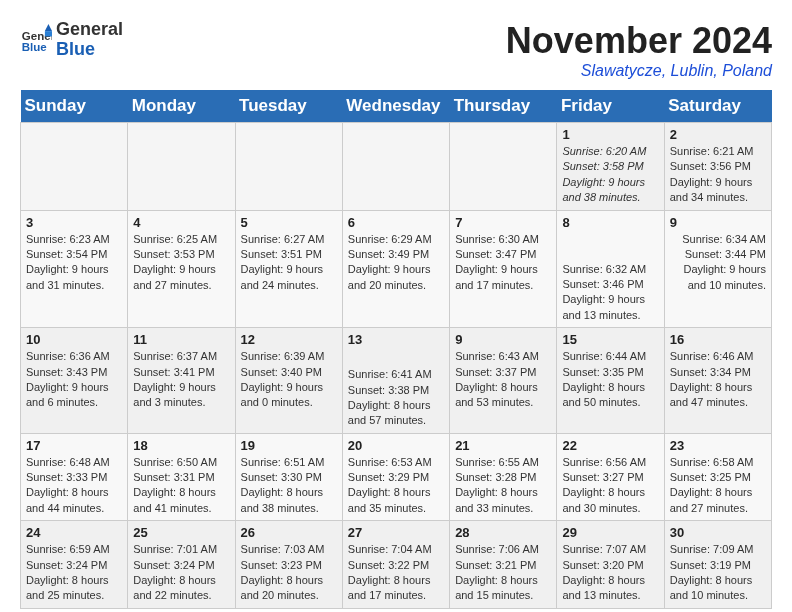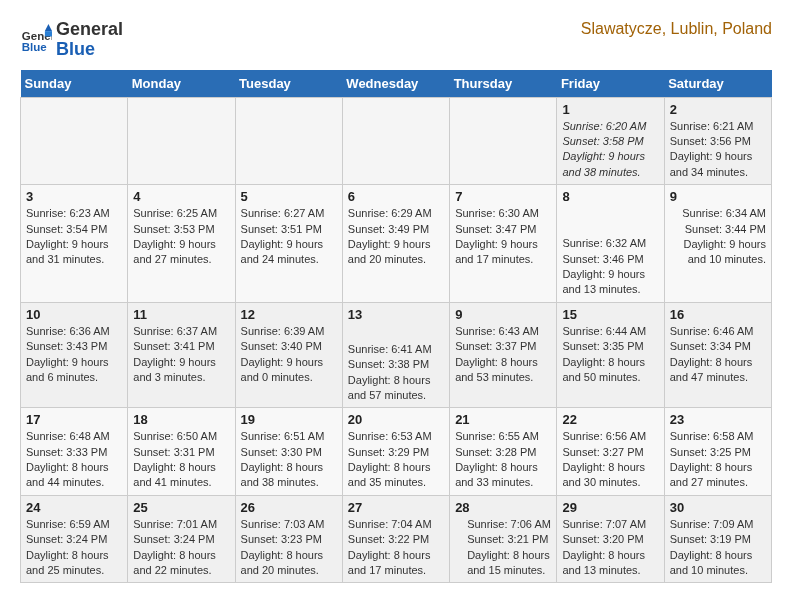--- a/index.html
+++ b/index.html
@@ -35,33 +35,34 @@
     .title-area {
       text-align: right;
     }
     .month-title {
       font-size: 36px;
       font-weight: bold;
       color: #222;
     }
     .location {
       font-size: 16px;
-      color: #a16207;
+      color: #1d4ed8;
+      font-style: italic;
     }
     table {
       width: 100%;
       border-collapse: collapse;
       table-layout: fixed;
     }
     th {
       background-color: #2a6db5;
       color: white;
       padding: 6px 4px;
       text-align: left;
-      font-size: 13px;
+      font-size: 17px;
       font-weight: bold;
     }
     td {
       border: 1px solid #ccc;
       vertical-align: top;
       padding: 4px 5px;
       font-size: 11px;
       height: 85px;
       background: #fff;
     }
@@ -98,20 +99,21 @@
       <polygon points="28,14 36,14 36,8 28,8" fill="#2a7fd4"></polygon>
     </svg>
     <div>
       <div class="logo-text">
         <span class="general">General</span><br>
         <span class="blue">Blue</span>
       </div>
     </div>
   </div>
   <div class="title-area">
+    <div class="month-title">November 2024</div>
     <div class="location">Slawatycze, Lublin, Poland</div>
   </div>
 </div>
 
 <table>
   <thead>
     <tr>
     <th>Sunday</th>
         <th>Monday</th>
         <th>Tuesday</th>
@@ -320,21 +322,21 @@
         </td>
         <td class="shaded">
           <span class="day-num">27</span>
           <div class="day-info" style="white-space: pre-line;">Sunrise: 7:04 AM
 Sunset: 3:22 PM
 Daylight: 8 hours
 and 17 minutes.</div>
         </td>
         <td class="shaded">
           <span class="day-num">28</span>
-          <div class="day-info" style="white-space: pre-line; margin-left: 12px;">Sunrise: 7:06 AM
+          <div class="day-info" style="white-space: pre-line;">Sunrise: 7:06 AM
 Sunset: 3:21 PM
 Daylight: 8 hours
 and 15 minutes.</div>
         </td>
         <td class="shaded">
           <span class="day-num">29</span>
           <div class="day-info" style="white-space: pre-line;">Sunrise: 7:07 AM
 Sunset: 3:20 PM
 Daylight: 8 hours
 and 13 minutes.</div>

